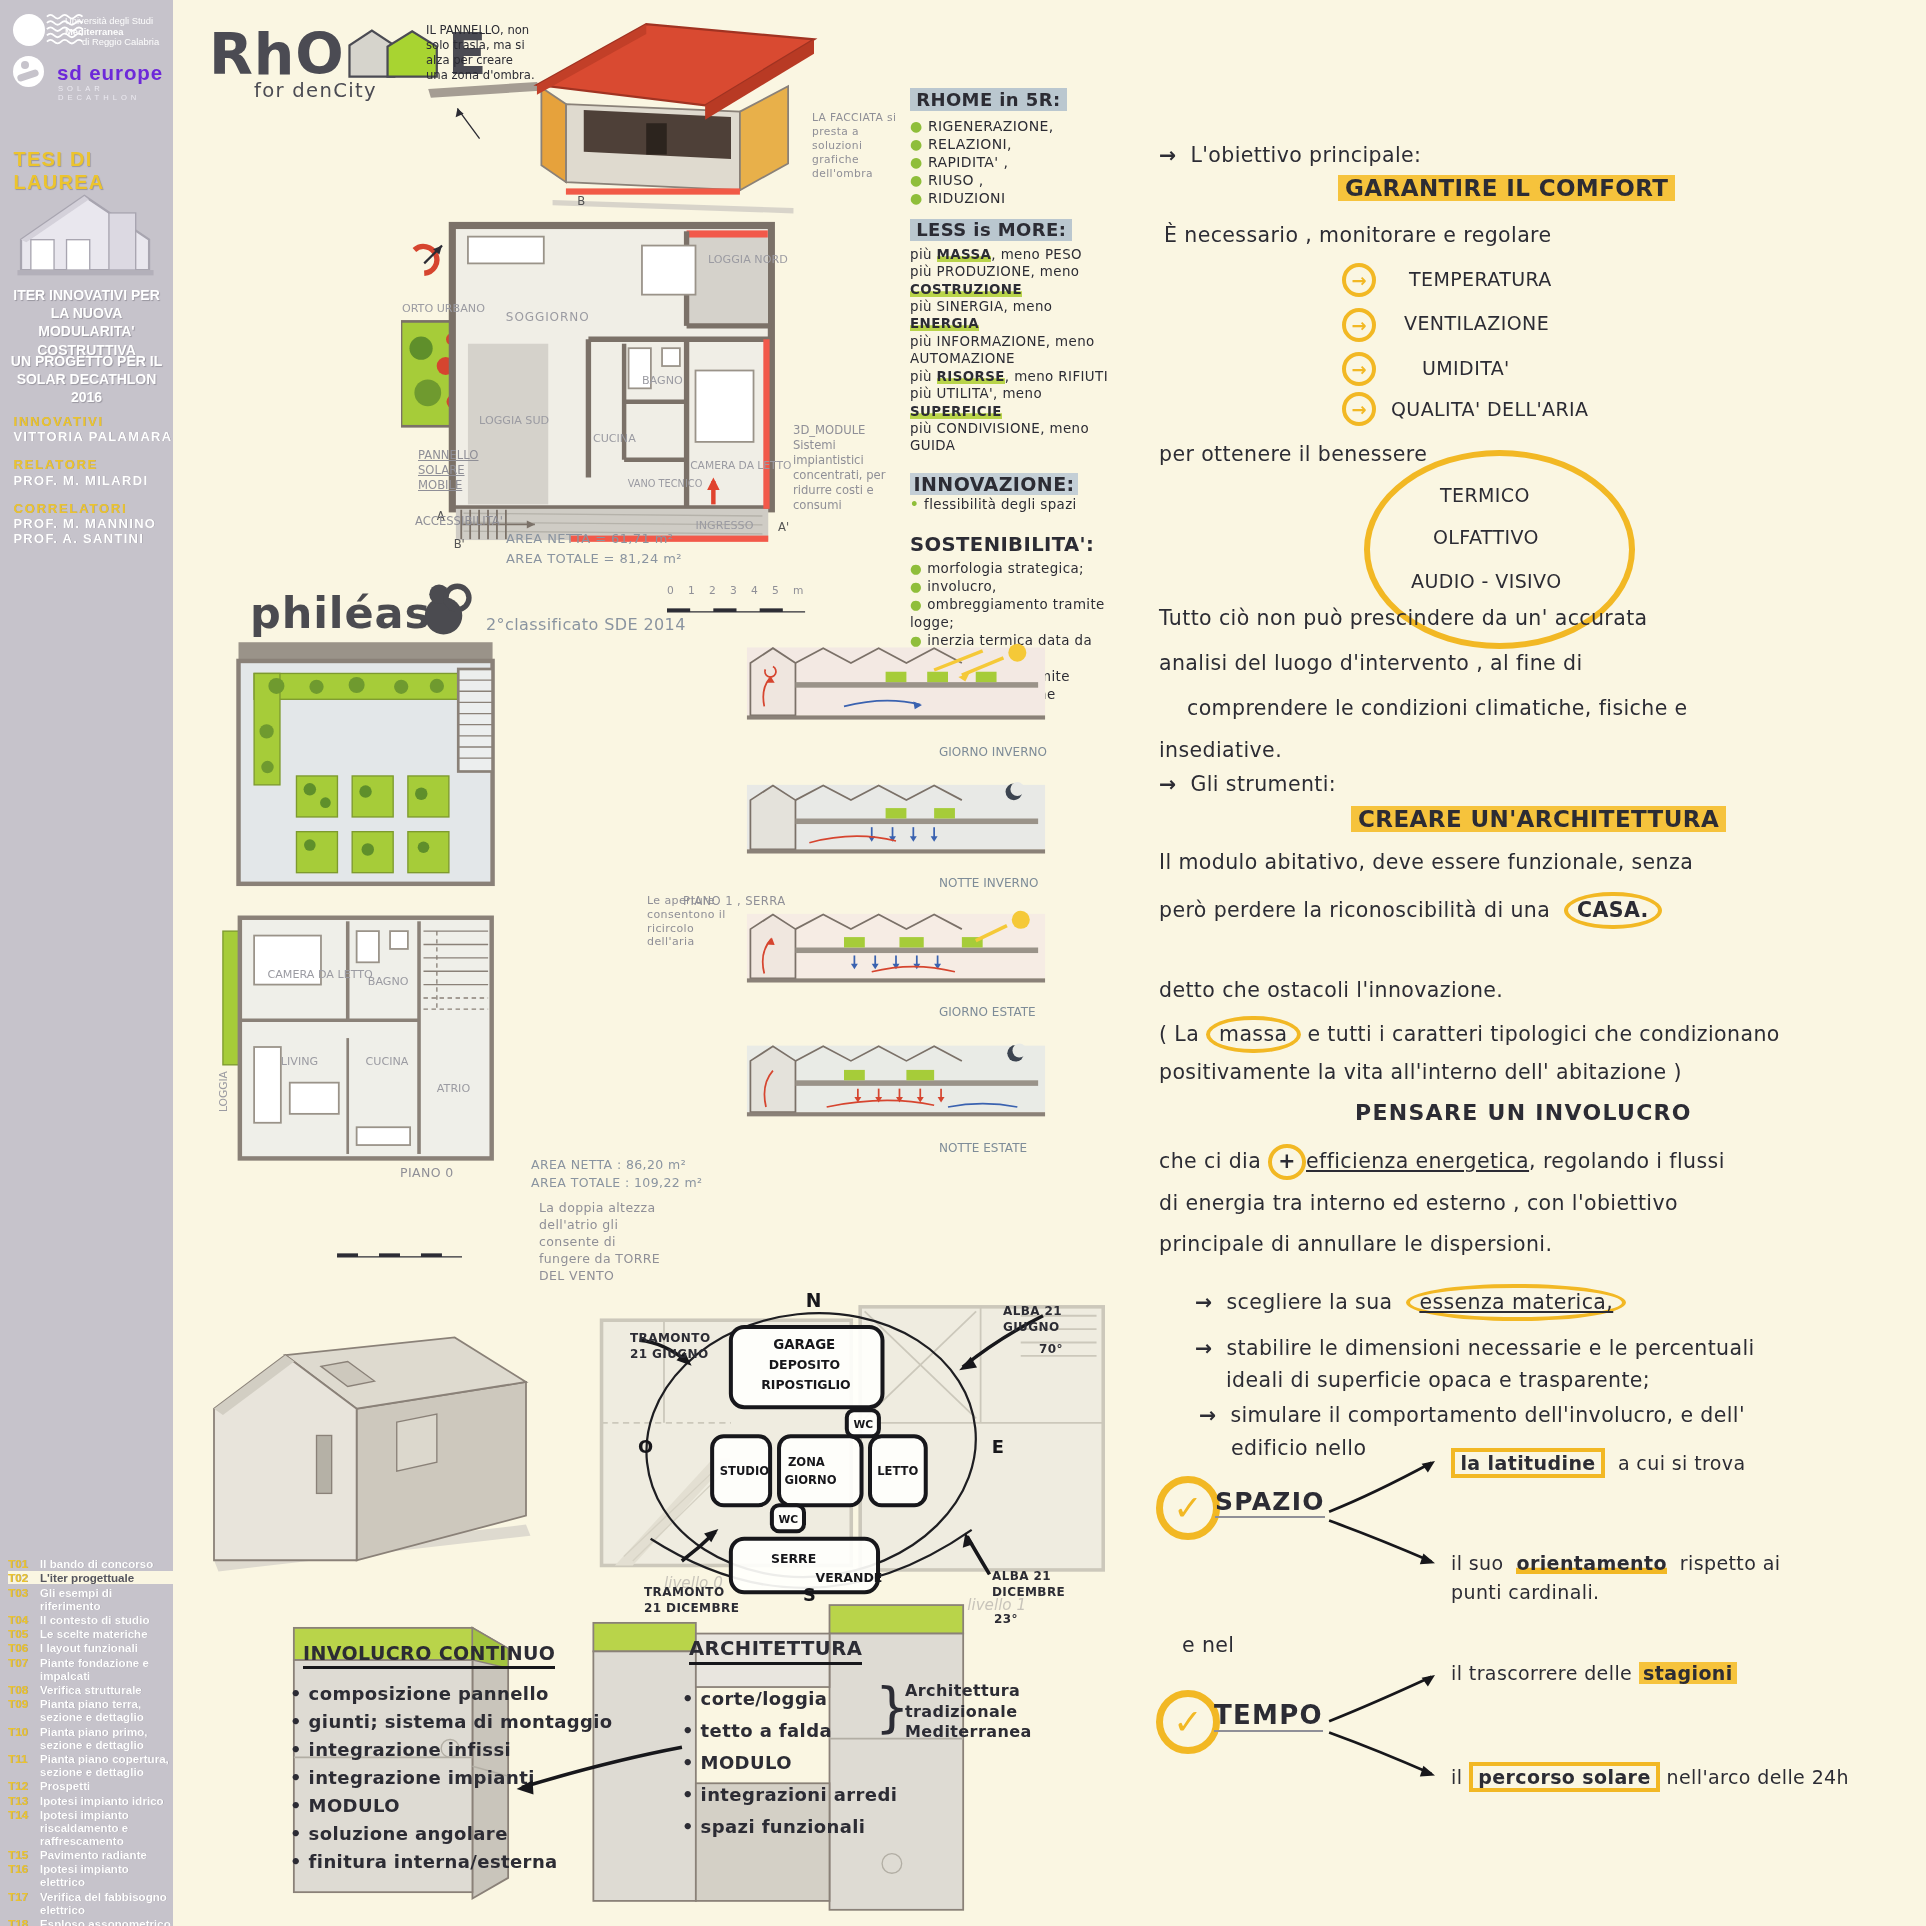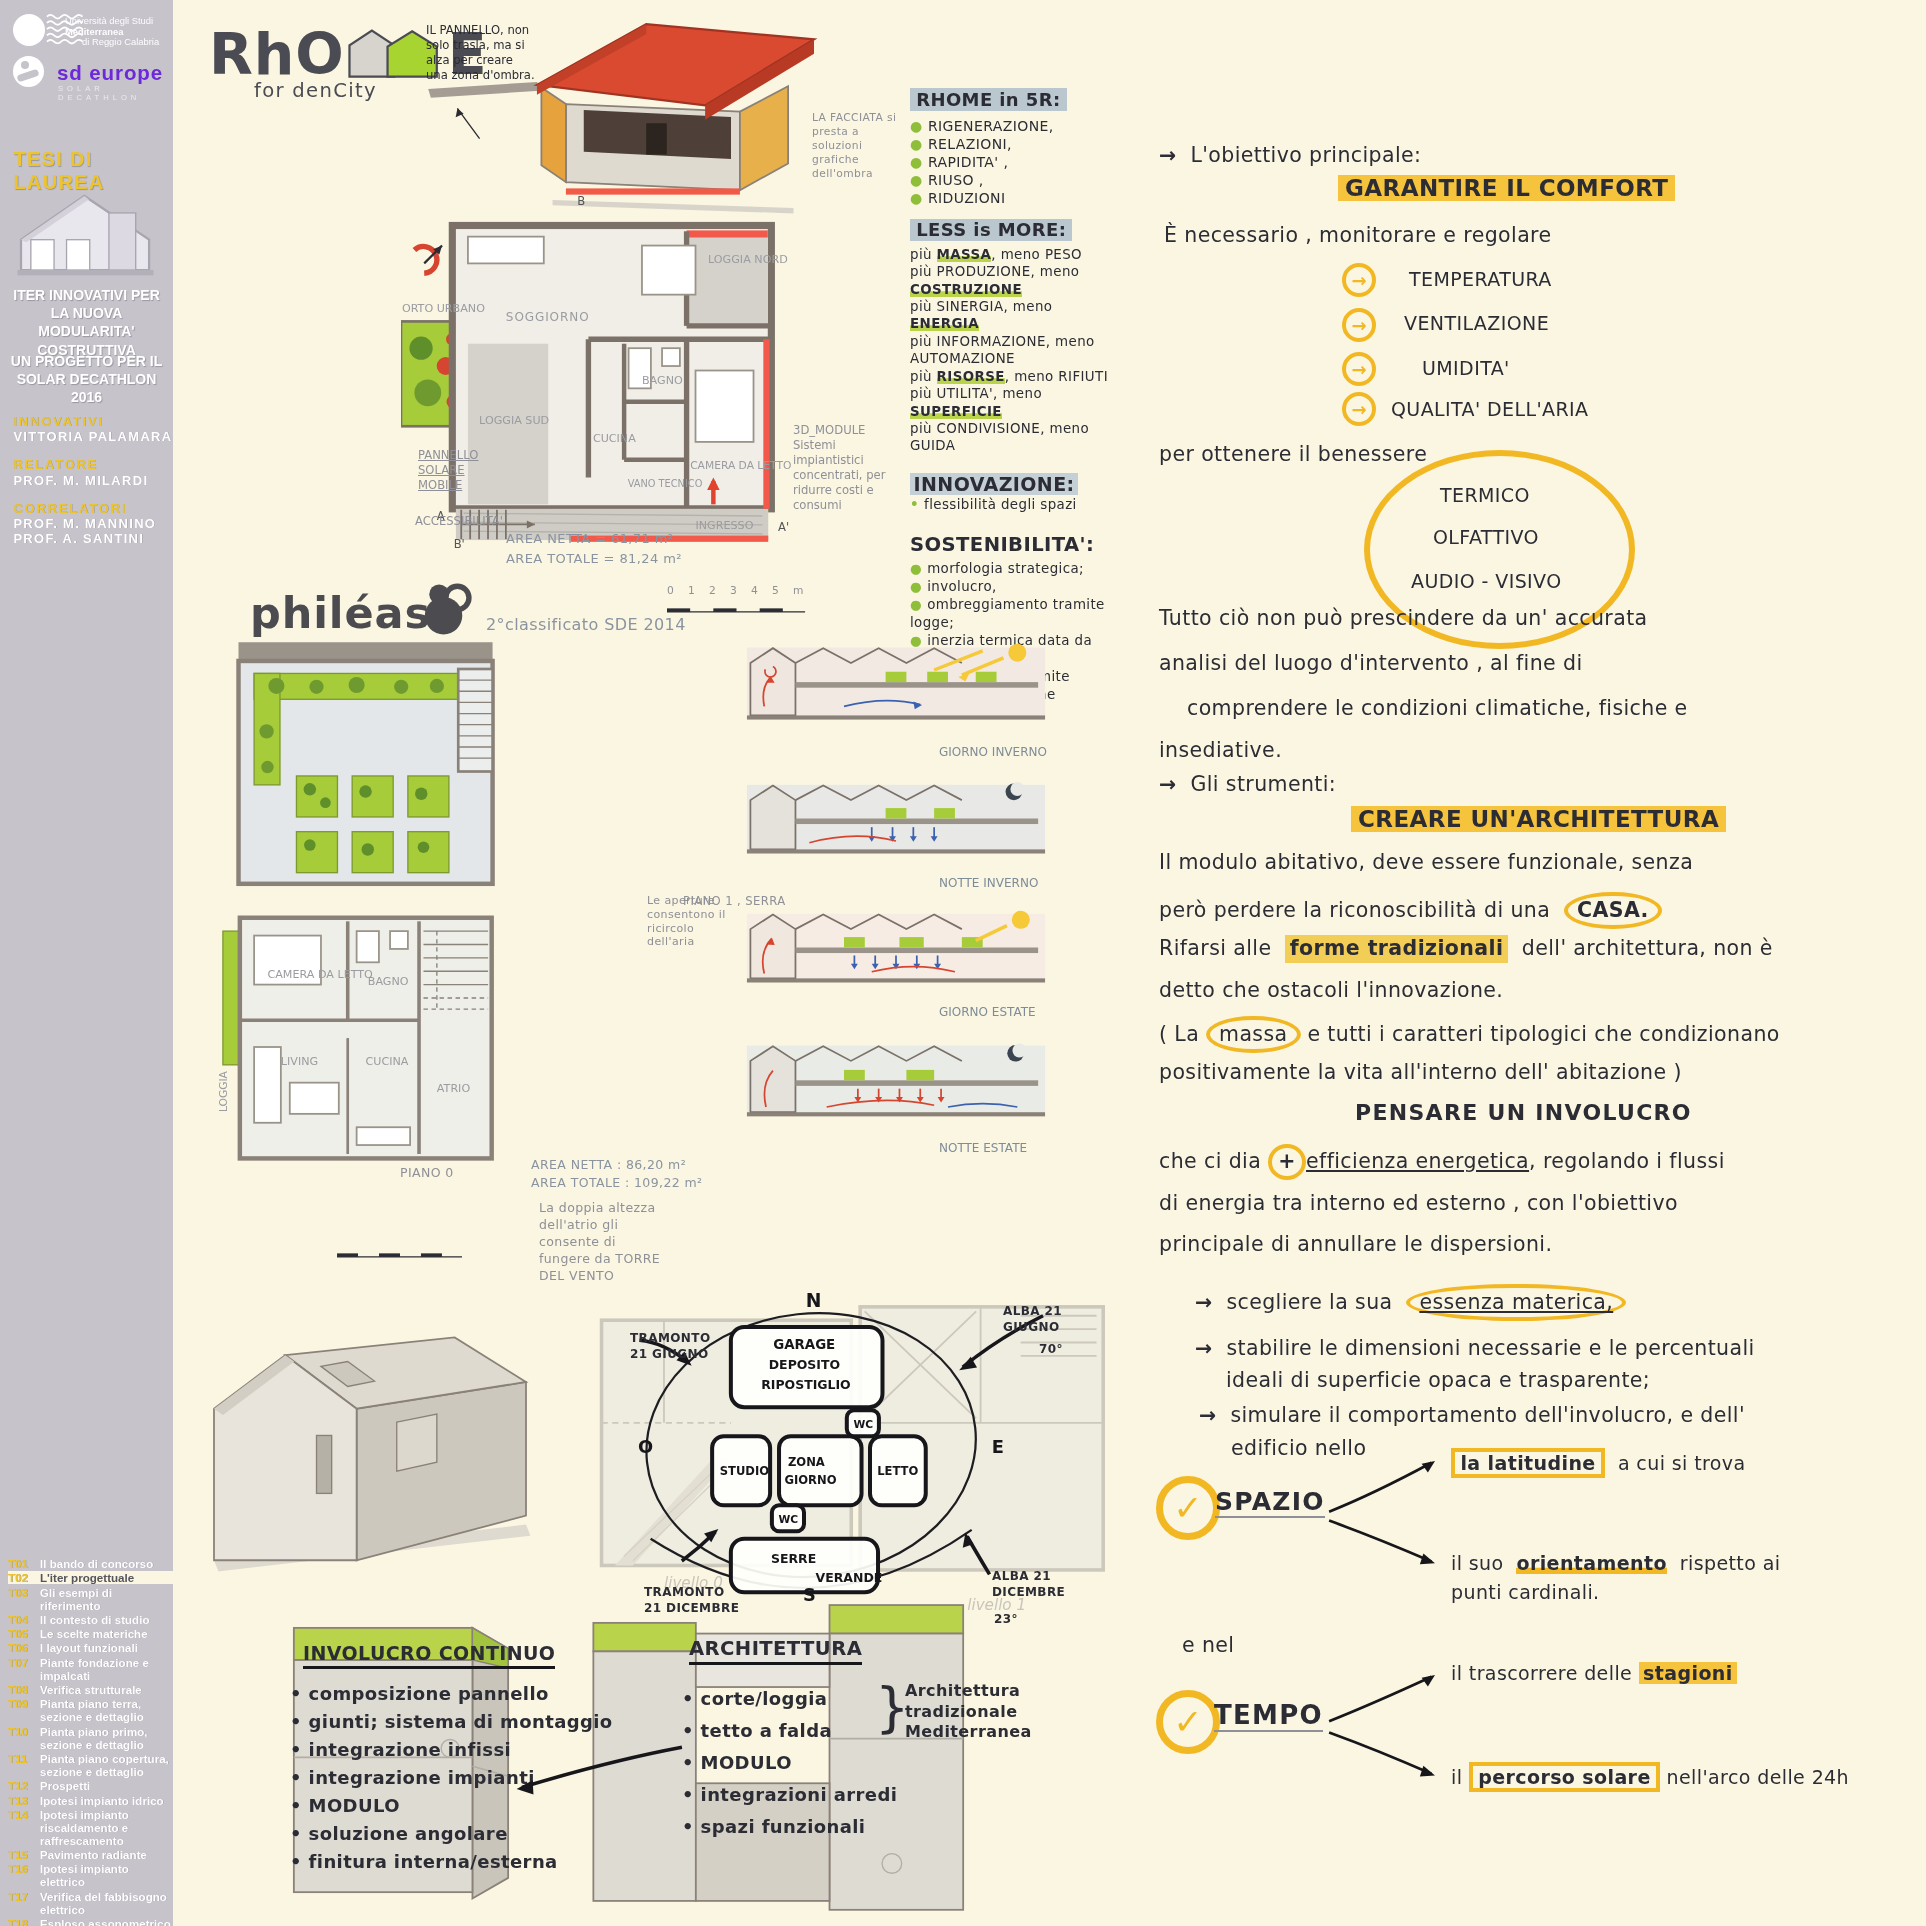--- a/index.html
+++ b/index.html
@@ -721,23 +721,20 @@
   <div class="abs hand h46" style="left:1159px;top:737px;">insediative.</div>
   <div class="abs hand h46" style="left:1159px;top:771px;">
     <span class="hb">→</span>&nbsp; <span>Gli strumenti:</span>
   </div>
   <div class="abs hand hb hl" style="left:1351px;top:806px;font-size:23px;">CREARE UN'ARCHITETTURA</div>
 
   <div class="abs hand h46" style="left:1159px;top:849px;">Il modulo abitativo, deve essere funzionale, senza</div>
   <div class="abs hand h46" style="left:1159px;top:892px;">
     <span>però perdere la riconoscibilità di una</span>&nbsp; <span class="circ hb">CASA.</span>
   </div>
-  <div class="abs hand h46" style="left:1159px;top:935px;">
-    <span>Rifarsi alle</span>&nbsp; <span class="hl-soft hb">forme tradizionali</span>&nbsp; <span>dell' architettura, non è</span>
-  </div>
   <div class="abs hand h46" style="left:1159px;top:977px;">detto che ostacoli l'innovazione.</div>
   <div class="abs hand h46" style="left:1159px;top:1016px;">
     <span>( La</span> <span class="circ">massa</span> <span>e tutti i caratteri tipologici che condizionano</span>
   </div>
   <div class="abs hand h46" style="left:1159px;top:1059px;">positivamente la vita all'interno dell' abitazione )</div>
 
   <div class="abs hand hb" style="left:1355px;top:1100px;font-size:22px;letter-spacing:1.3px;">PENSARE UN INVOLUCRO</div>
 
   <div class="abs hand h46" style="left:1159px;top:1144px;">
     <span>che  ci dia</span> <span class="circ hb" style="padding:0 6.2px;">+</span><span class="ul-th">efficienza energetica</span><span>, regolando i flussi</span>

